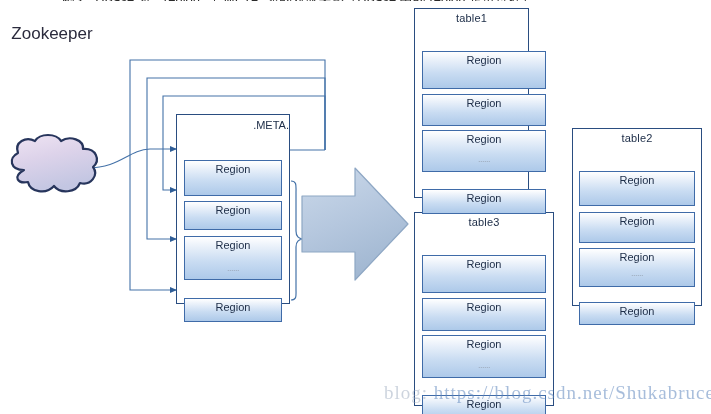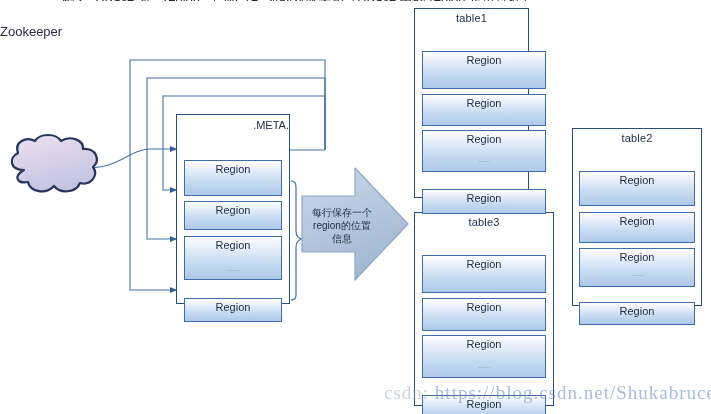--- a/index.html
+++ b/index.html
@@ -96,21 +96,22 @@
     top: 136px;
     width: 104px;
     height: 62px;
     z-index: 5;
   }
   #zookeeper-label {
     position: absolute;
     left: 0;
     top: 24px;
     width: 104px;
-    font-size: 13px;
+    text-align: center;
+    font-size: 17px;
     color: #2b2b3d;
     z-index: 6;
     pointer-events: none;
   }
   #block-arrow-text {
     position: absolute;
     left: 306px;
     top: 206px;
     width: 72px;
     text-align: center;
@@ -211,25 +212,20 @@
              C296,296 297,300 291,300" fill="none" stroke="#4472a8" stroke-width="1.2"></path>
 
     <g>
       <path d="M302,196 L355,196 L355,168 L408,224 L355,280 L355,252 L302,252 Z" fill="url(#arrowGrad)" stroke="#8ea7c4" stroke-width="1.2" stroke-linejoin="round"></path>
     </g>
   </svg>
 
   <div id="zookeeper"></div>
   <div id="zookeeper-label">Zookeeper</div>
 
-  <div id="block-arrow-text">
-    <div>每行保存一个</div>
-    <div>region的位置</div>
-    <div>信息</div>
-  </div>
 
   <div id="meta-box" style="left:176px; top:114px; width:114px; height:190px;">
     <div id="meta-title">.META.</div>
   </div>
 
   <div class="region" style="left:184px; top:136px; width:98px; height:36px;">
     <div class="region-label">Region</div>
   </div>
   <div class="region" style="left:184px; top:177px; width:98px; height:29px;">
     <div class="region-label">Region</div>
@@ -287,17 +283,17 @@
   </div>
   <div class="region" style="left:579px; top:224px; width:116px; height:39px;">
     <div class="region-label">Region</div>
   </div>
   <div class="ellipsis" style="left:579px; top:269px; width:116px;">......</div>
   <div class="region" style="left:579px; top:278px; width:116px; height:23px;">
     <div class="region-label">Region</div>
   </div>
 
   <div id="watermark">
-    <span>csdn:</span>
+    <span>blog:</span>
     <span class="wm-blue">https://blog.csdn.net/Shukabruce</span>
   </div>
 
 </div>
 
 </body></html>

